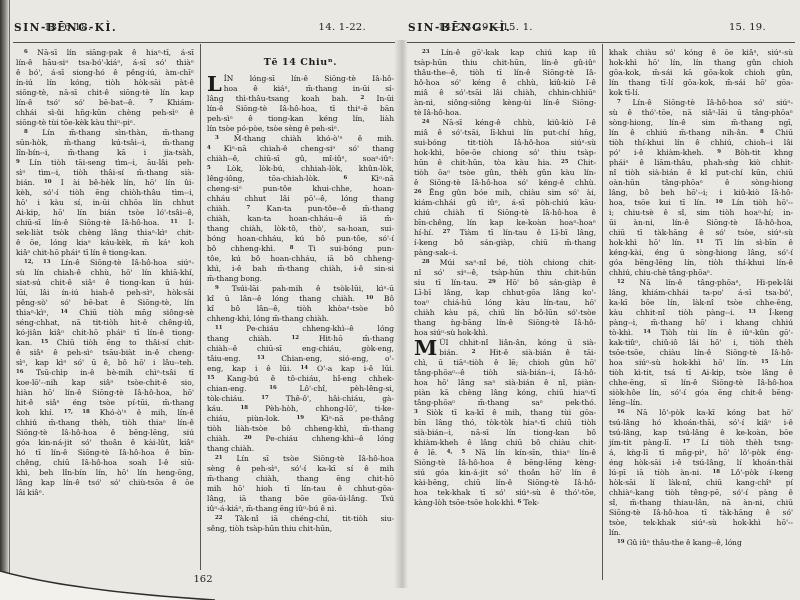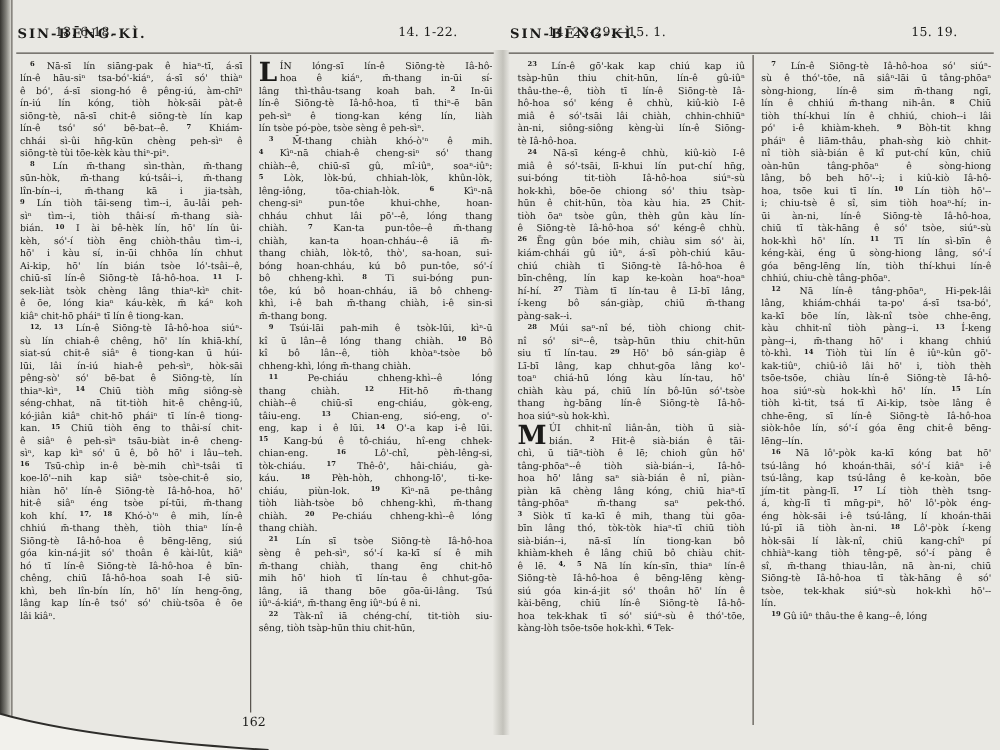--- a/index.html
+++ b/index.html
@@ -71,21 +71,21 @@
         <div class="line">kèh, só'-í tiòh ēng chiòh-thâu tìm--i,</div>
         <div class="line">hō' i kàu sí, in-ūi chhōa lín chhut</div>
         <div class="line">Ai-kip, hō' lín bián tsòe ló'-tsâi--ê,</div>
         <div class="line">chiū-sī lín-ê Siōng-tè Iâ-hô-hoa. <sup>11</sup> I-</div>
         <div class="line">sek-liàt tsòk chèng lâng thiaⁿ-kìⁿ chit-</div>
         <div class="line">ê ōe, lóng kiaⁿ káu-kèk, m̄ káⁿ koh</div>
         <div class="line end">kiâⁿ chit-hō pháiⁿ tī lín ê tiong-kan.</div>
       </div>
       <div class="para">
         <div class="line indent"><sup>12, 13</sup> Lín-ê Siōng-tè Iâ-hô-hoa siúⁿ-</div>
-        <div class="line">sù lín chiah-ê chêng, hō' lín khiā-khí,</div>
+        <div class="line">sù lín chiah-ê chhù, hō' lín khiā-khí,</div>
         <div class="line">siat-sú chit-ê siâⁿ ê tiong-kan ū húi-</div>
         <div class="line">lūi, lâi ín-iú hiah-ê peh-sìⁿ, hòk-sāi</div>
         <div class="line">pêng-sò' só' bē-bat ê Siōng-tè, lín</div>
         <div class="line">thiaⁿ-kìⁿ, <sup>14</sup> Chiū tiòh mn̄g siông-sè</div>
         <div class="line">séng-chhat, nā tit-tiòh hit-ê chêng-iû,</div>
         <div class="line">kó-jiân kiâⁿ chit-hō pháiⁿ tī lín-ê tiong-</div>
         <div class="line">kan. <sup>15</sup> Chiū tiòh ēng to thâi-sí chit-</div>
         <div class="line">ê siâⁿ ê peh-sìⁿ tsāu-biàt in-ê cheng-</div>
         <div class="line">sìⁿ, kap kìⁿ só' ū ê, bô hō' i lâu--teh.</div>
         <div class="line"><sup>16</sup> Tsū-chìp in-ê bè-mih chìⁿ-tsâi tī</div>
@@ -97,20 +97,21 @@
         <div class="line">Siōng-tè Iâ-hô-hoa ê bēng-lēng, siú</div>
         <div class="line">góa kin-ná-jit só' thoân ê kài-lût, kiâⁿ</div>
         <div class="line">hó tī lín-ê Siōng-tè Iâ-hô-hoa ê bīn-</div>
         <div class="line">chêng, chiū Iâ-hô-hoa soah I-ê siū-</div>
         <div class="line">khì, beh lîn-bín lín, hō' lín heng-ōng,</div>
         <div class="line">lâng kap lín-ê tsó' só' chiù-tsōa ê ōe</div>
         <div class="line end">lâi kiâⁿ.</div>
       </div>
     </div>
   <div class="column" style="left:199px;width:187px">
+      <div class="chapter-heading">Tē 14 Chiuⁿ.</div>
       <div class="para">
         <span class="dropcap">L</span>
         <div class="line">ÍN lóng-sī lín-ê Siōng-tè Iâ-hô-</div>
         <div class="line">hoa ê kiáⁿ, m̄-thang in-ūi sí-</div>
         <div class="line">lâng thì-thâu-tsang koah bah. <sup>2</sup> In-ūi</div>
         <div class="line">lín-ê Siōng-tè Iâ-hô-hoa, tī thiⁿ-ē bān</div>
         <div class="line">peh-sìⁿ ê tiong-kan kéng lín, liàh</div>
         <div class="line end">lín tsòe pó-pòe, tsòe sèng ê peh-sìⁿ.</div>
       </div>
       <div class="para">
@@ -206,40 +207,47 @@
         <div class="line">nî só' siⁿ--ê, tsàp-hūn thiu chit-hūn</div>
         <div class="line">siu tī lín-tau. <sup>29</sup> Hō' bô sán-giàp ê</div>
         <div class="line">Lī-bī lâng, kap chhut-gōa lâng ko'-</div>
         <div class="line">toaⁿ chiá-hū lóng kàu lín-tau, hō'</div>
         <div class="line">chiàh kàu pá, chiū lín bô-lūn só'-tsòe</div>
         <div class="line">thang ǹg-bāng lín-ê Siōng-tè Iâ-hô-</div>
         <div class="line end">hoa siúⁿ-sù hok-khì.</div>
       </div>
       <div class="para">
         <span class="dropcap">M</span>
-        <div class="line">ÚI chhit-nî liân-ân, tiòh ū sià-</div>
+        <div class="line">ÚI chhit-nî liân-ân, kóng ū sià-</div>
         <div class="line">bián. <sup>2</sup> Hit-ê sià-bián ê tāi-</div>
         <div class="line">chì, ū tiāⁿ-tiòh ê lē; chioh gûn hō'</div>
         <div class="line">tâng-phōaⁿ--ê tiòh sià-bián--i, Iâ-hô-</div>
         <div class="line">hoa hō' lâng saⁿ sià-bián ê nî, piàn-</div>
         <div class="line">piàn kā chèng lâng kóng, chiū hiaⁿ-tī</div>
         <div class="line">tâng-phōaⁿ m̄-thang saⁿ pek-thó.</div>
         <div class="line"><sup>3</sup> Siòk tī ka-kī ê mih, thang tùi gōa-</div>
         <div class="line">bīn lâng thó, tòk-tòk hiaⁿ-tī chiū tiòh</div>
         <div class="line">sià-bián--i, nā-sī lín tiong-kan bô</div>
         <div class="line">khiàm-kheh ê lâng chiū bô chiàu chit-</div>
         <div class="line">ê lē. <sup>4, 5</sup> Nā lín kín-sīn, thiaⁿ lín-ê</div>
         <div class="line">Siōng-tè Iâ-hô-hoa ê bēng-lēng kèng-</div>
         <div class="line">siú góa kin-á-jit só' thoân hō' lín ê</div>
         <div class="line">kài-bēng, chiū lín-ê Siōng-tè Iâ-hô-</div>
         <div class="line">hoa tek-khak tī só' siúⁿ-sù ê thó'-tōe,</div>
         <div class="line end">kàng-lòh tsōe-tsōe hok-khì. <sup>6</sup> Tek-</div>
       </div>
     </div>
   <div class="column" style="left:207px;width:184px">
+      <div class="para">
+        <div class="line">khak chiàu só' kóng ê ōe kiâⁿ, siúⁿ-sù</div>
+        <div class="line">hok-khì hō' lín, lín thang gûn chioh</div>
+        <div class="line">gōa-kok, m̄-sái kā gōa-kok chioh gûn,</div>
+        <div class="line">lín thang tī-lí gōa-kok, m̄-sái hō' gōa-</div>
+        <div class="line end">kok tī-lí.</div>
+      </div>
       <div class="para">
         <div class="line indent"><sup>7</sup> Lín-ê Siōng-tè Iâ-hô-hoa só' siúⁿ-</div>
         <div class="line">sù ê thó'-tōe, nā siâⁿ-lāi ū tâng-phōaⁿ</div>
         <div class="line">sòng-hiong, lín-ê sim m̄-thang ngī,</div>
         <div class="line">lín ê chhiú m̄-thang nih-ân. <sup>8</sup> Chiū</div>
         <div class="line">tiòh thí-khui lín ê chhiú, chioh--i lâi</div>
         <div class="line">pó' i-ê khiàm-kheh. <sup>9</sup> Bòh-tit khng</div>
         <div class="line">pháiⁿ ê liām-thâu, phah-sǹg kiò chhit-</div>
         <div class="line">nî tiòh sià-bián ê kî put-chí kūn, chiū</div>
         <div class="line">oàn-hūn tâng-phōaⁿ ê sòng-hiong</div>

